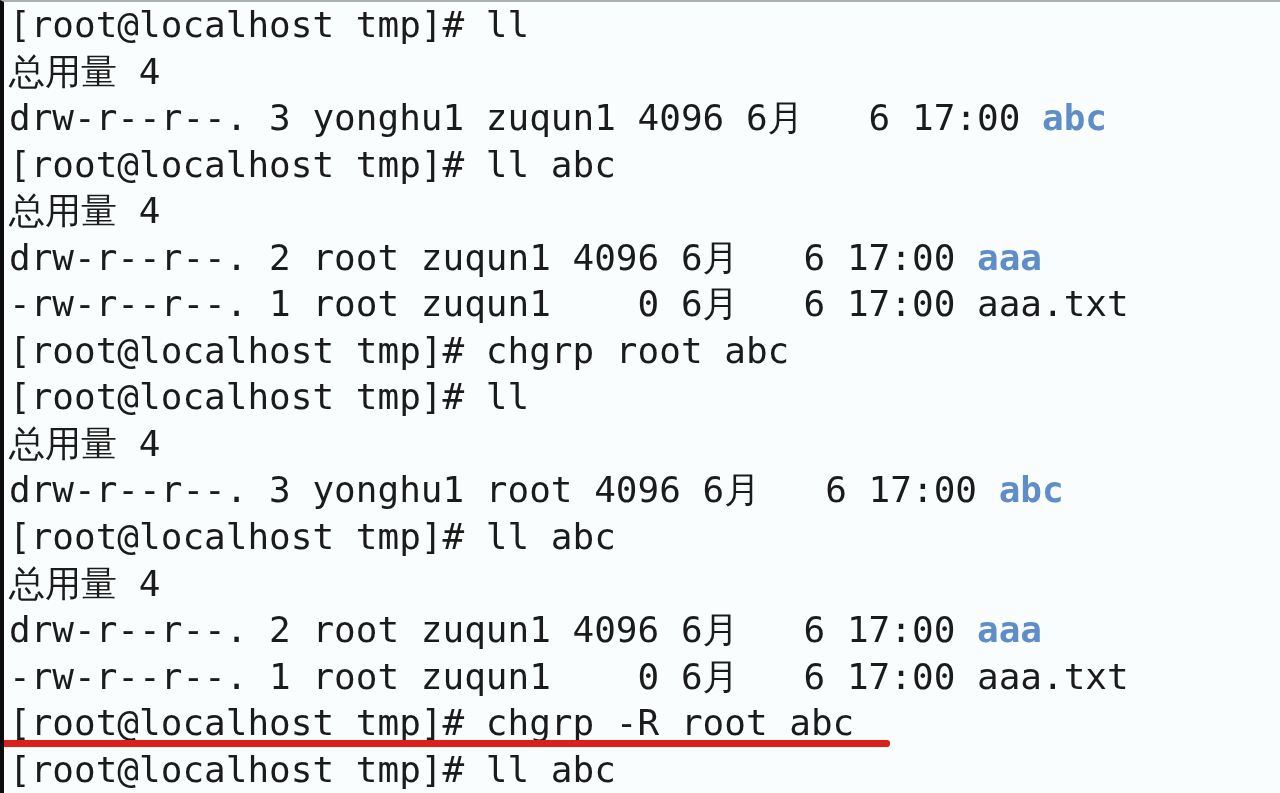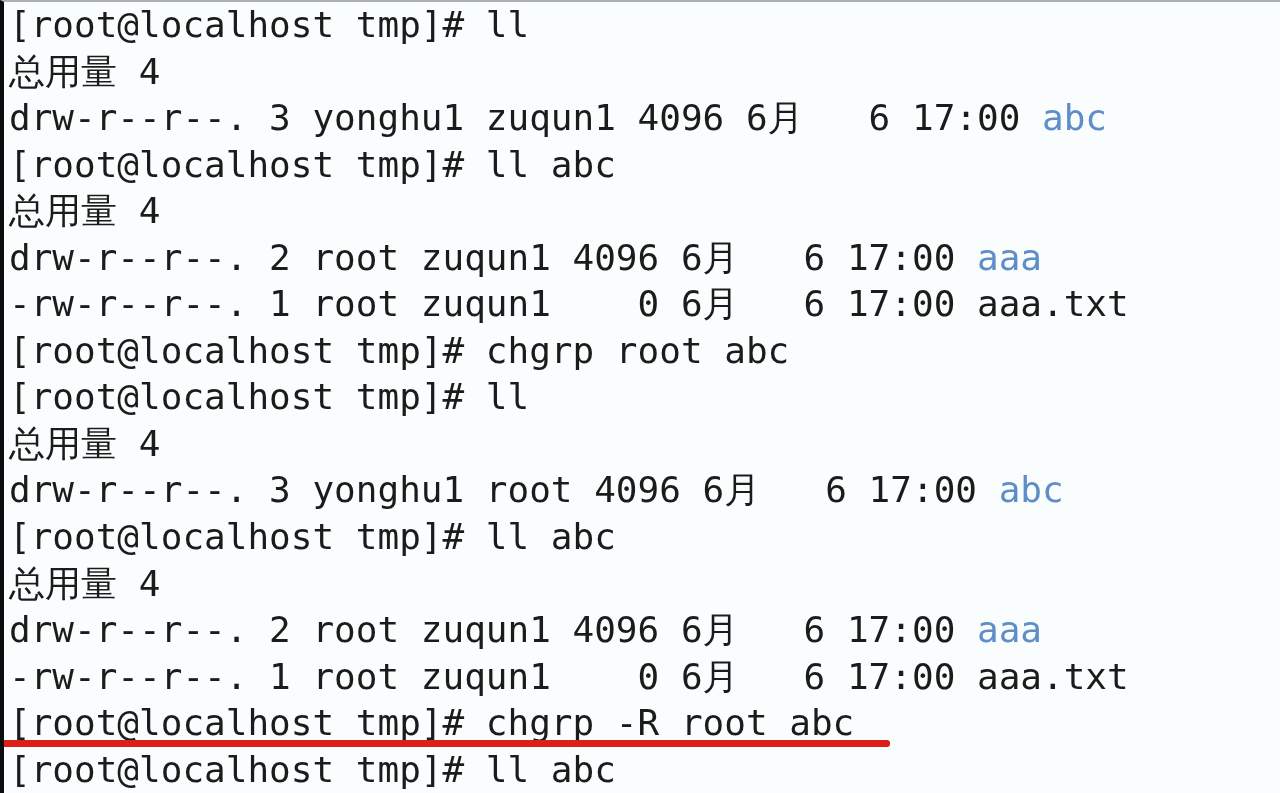--- a/index.html
+++ b/index.html
@@ -26,21 +26,21 @@
     padding: 0 0 0 5px;
     overflow: hidden;
   }
   .line {
     height: 46.55px;
     position: relative;
   }
   .seg { color: inherit; }
   .seg.directory {
     color: var(--dir-color, #5e8dc8);
-    font-weight: normal;
+    font-weight: bold;
   }
   .red-underline {
     position: absolute;
     left: -9px;              
     top: 40px;
     width: 890px;
     height: 7px;
     background: var(--annotation-red, #dc2019);
     border-radius: 3px;
     z-index: 5;

